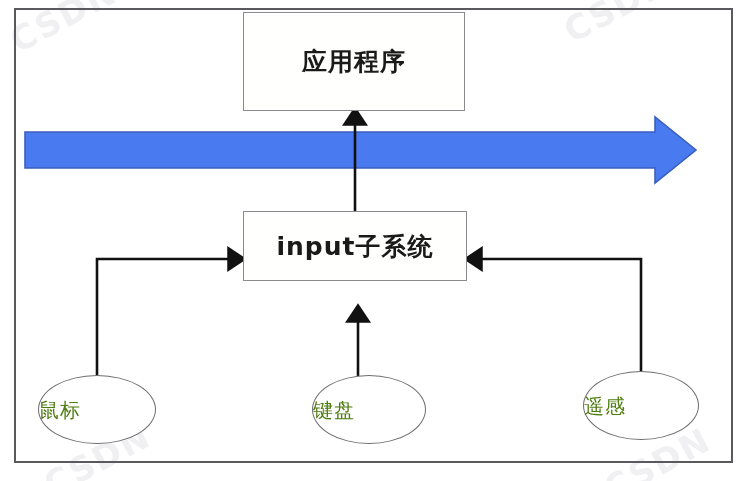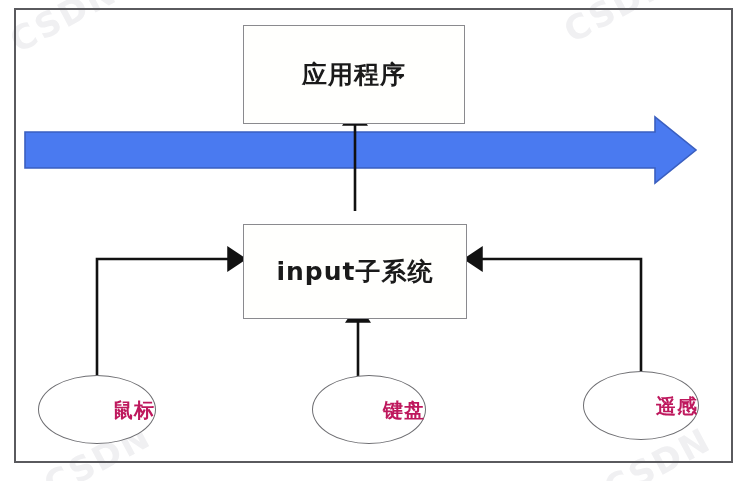--- a/index.html
+++ b/index.html
@@ -50,43 +50,42 @@
     position: absolute;
     box-sizing: border-box;
     border: 1.6px solid #8a8a8e;
     background: #fffffd;
     display: flex;
     align-items: center;
     justify-content: center;
     color: #1a1a1a;
     font-weight: 700;
     letter-spacing: 1px;
-    margin-top: 13px;
   }
   #app-box {
     left: 243px; top: 12px; width: 222px; height: 99px;
     font-size: 25px;
   }
   #input-box {
-    left: 243px; top: 211px; width: 224px; height: 95px;
+    left: 243px; top: 211px; width: 224px; height: 70px;
     font-size: 25px;
     text-align: right;
   }
 
   .node-ellipse {
     position: absolute;
     box-sizing: border-box;
     border: 1.4px solid #6e6e72;
     border-radius: 50%;
     background: #ffffff;
     display: flex;
     align-items: center;
-    justify-content: flex-end;
-    color: #be185d;
-    font-weight: 700;
+    justify-content: flex-start;
+    color: #4d7c0f;
+    font-weight: 400;
     font-size: 20px;
     letter-spacing: 1px;
   }
   #mouse-node  { left: 38px;  top: 375px; width: 118px; height: 69px; }
   #kbd-node    { left: 312px; top: 375px; width: 114px; height: 69px; }
   #remote-node { left: 583px; top: 371px; width: 116px; height: 69px; }
 
   .node-ellipse span, .node-box span { line-height: 1; }
 </style>
 </head>

